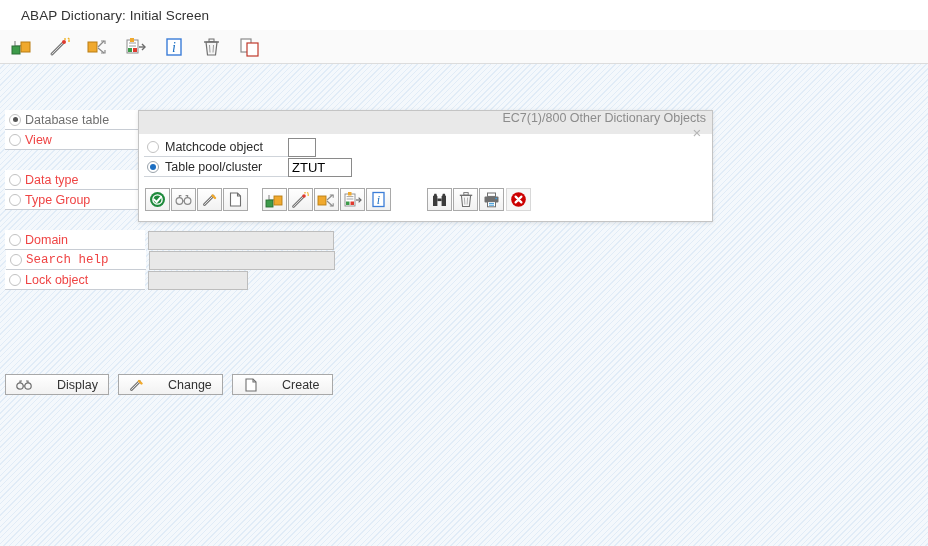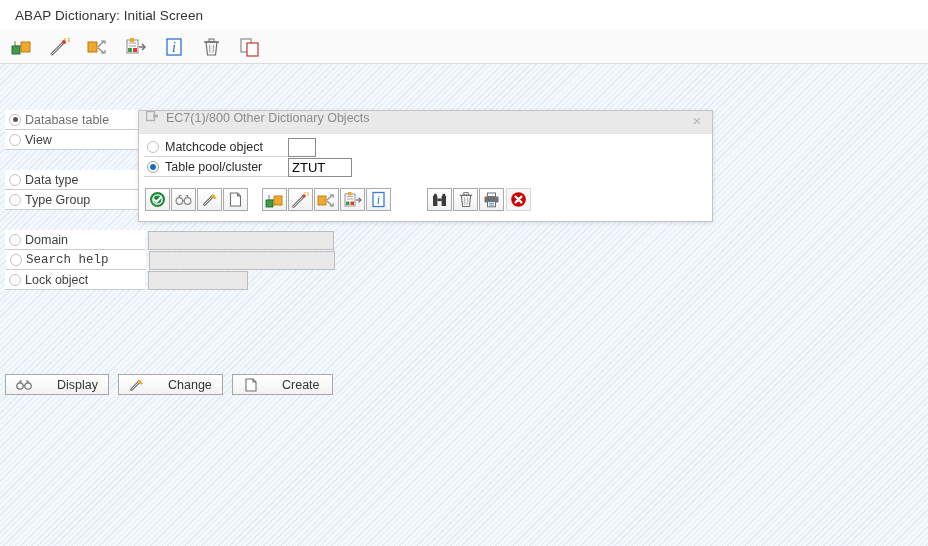--- a/index.html
+++ b/index.html
@@ -22,21 +22,21 @@
       rgba(255, 255, 255, 0) 4px
     );
   }
 
   
   .titlebar {
     height: 30px;
     background: #ffffff;
     display: flex;
     align-items: center;
-    padding-left: 15px;
+    padding-left: 21px;
     position: relative;
     z-index: 5;
   }
   .titlebar-text {
     font-size: 13.5px;
     color: #333333;
     letter-spacing: 0.1px;
   }
 
   
@@ -79,21 +79,21 @@
     width: 140px;
     height: 20px;
     background: #ffffff;
     border-bottom: 1px solid #c8cdd4;
     display: flex;
     align-items: center;
     padding-left: 4px;
   }
   .row-label {
     font-size: 12.5px;
-    color: #404040;
+    color: #ef4444;
     margin-left: 4px;
     white-space: nowrap;
   }
   .row-label.active { color: #6f6f6f; }
 
   .radio {
     width: 12px;
     height: 12px;
     border-radius: 50%;
     border: 1.5px solid #c2c2c2;
@@ -163,22 +163,23 @@
     height: 112px;
     background: #ffffff;
     border: 1px solid #c4c4c4;
     box-shadow: 0 1px 4px rgba(0,0,0,0.10);
     z-index: 20;
   }
   .dlg-title {
     height: 23px;
     background: #e9e9e9;
     display: flex;
-    align-items: flex-start;
+    align-items: flex-end;
     padding: 0 6px 0 7px;
+    flex-direction: column;
   }
   .dlg-title-text {
     font-size: 12.5px;
     color: #8c8c8c;
     margin-left: 7px;
     flex: 1;
   }
   .dlg-close {
     width: 18px; height: 18px;
     display: flex;

